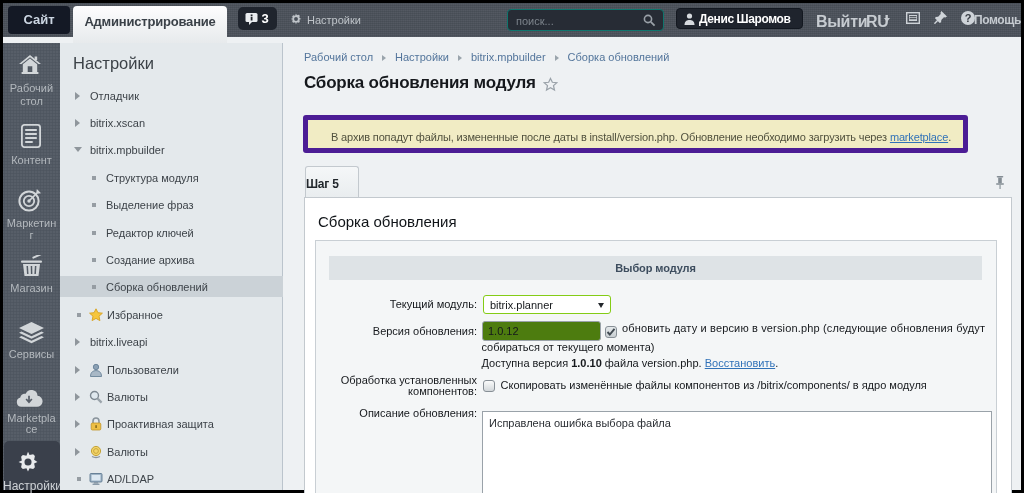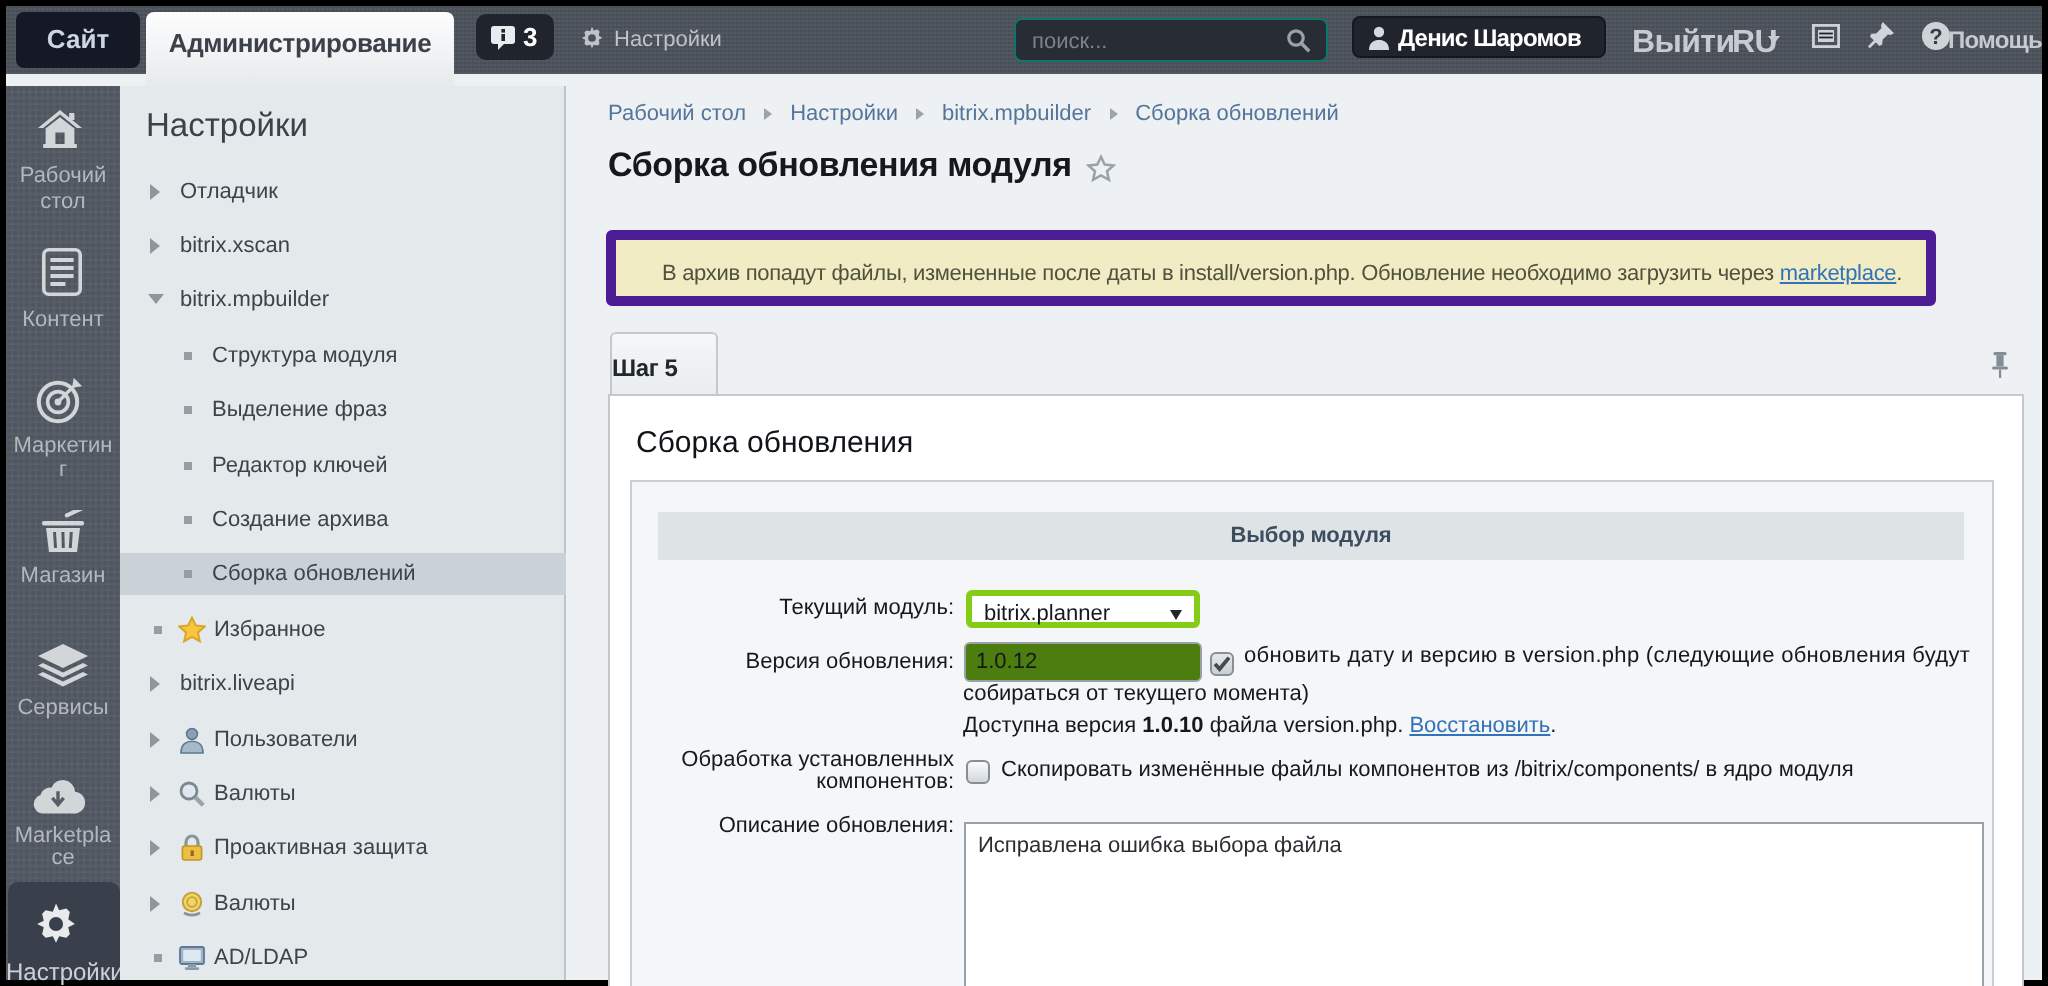--- a/index.html
+++ b/index.html
@@ -38,21 +38,21 @@
 #notice{position:absolute;left:20px;top:72px;width:665px;height:38px;background:#f1ecc4;border:5px solid #4c1d95;border-radius:3px;box-sizing:border-box;}
 #notice .ntxt{position:absolute;left:23px;top:11px;font-size:11px;color:#51513e;letter-spacing:-0.15px;white-space:nowrap;}
 #notice a{color:#3172b8;}
 #tabstep{position:absolute;left:22px;top:123px;width:54px;height:31px;background:linear-gradient(#f5f7f8,#e9edef);border:1px solid #c3c9ce;border-bottom:none;border-radius:3px 3px 0 0;box-sizing:border-box;font-size:12px;font-weight:bold;color:#22272c;text-align:left;line-height:34px;letter-spacing:-0.2px;}
 #panel{position:absolute;left:21px;top:154px;width:708px;height:360px;background:#fff;border:1px solid #c3c9ce;box-sizing:border-box;}
 #ph1{position:absolute;left:13px;top:15px;font-size:15px;font-weight:normal;color:#101418;}
 #fcontainer{position:absolute;left:10px;top:42px;width:682px;height:310px;background:#f4f6f7;border:1px solid #c9cfd4;box-sizing:border-box;}
 #fheader{position:absolute;left:13px;top:15px;width:653px;height:24px;background:#dee3e6;font-size:11px;font-weight:bold;color:#3d4d5e;text-align:center;line-height:24px;letter-spacing:-0.1px;}
 .flabel{position:absolute;font-size:11px;color:#15181c;text-align:right;line-height:11px;}
 .ffield{position:absolute;font-size:11px;color:#15181c;white-space:nowrap;}
-#fsel{position:absolute;left:167px;top:54px;width:117px;height:19px;border:3px solid #84cc16;background:#fff;border-radius:3px;box-sizing:border-box;font-size:11px;color:#15181c;}
+#fsel{position:absolute;left:167px;top:54px;width:128px;height:19px;border:1px solid #84cc16;background:#fff;border-radius:3px;box-sizing:border-box;font-size:11px;color:#15181c;}
 #fsel .stxt{position:absolute;left:6px;top:3px;}
 #fsel .sarr{position:absolute;right:6px;top:7px;width:0;height:0;border-top:5px solid #23272c;border-left:3.5px solid transparent;border-right:3.5px solid transparent;}
 #finp{position:absolute;left:166px;top:80px;width:119px;height:20px;border:1px solid #9aa2a9;background:#4d7c0f;border-radius:3px;box-sizing:border-box;font-size:11px;color:#15181c;}
 #finp .itxt{position:absolute;left:6px;top:3px;}
 #ftext{position:absolute;left:166px;top:170px;width:510px;height:135px;background:#fff;border:1px solid #9aa2a9;box-sizing:border-box;font-size:11px;color:#2a2e33;}
 .cbox{position:absolute;width:12px;height:12px;background:linear-gradient(#fafbfb,#d2d7da);border:1px solid #878f96;border-radius:3px;box-sizing:border-box;}
 #pin{position:absolute;left:713px;top:133px;}
 a.lnk{color:#3172b8;}
 </style></head>
 <body>

